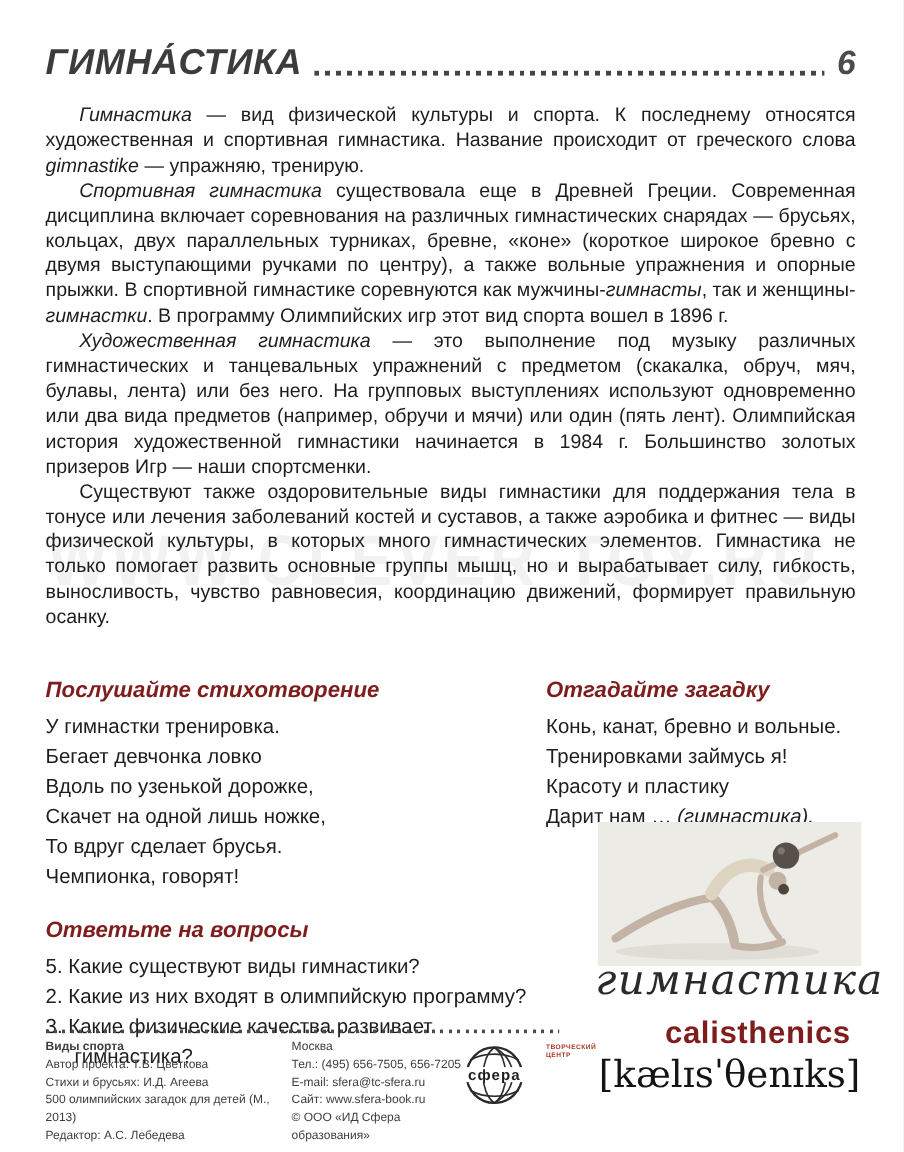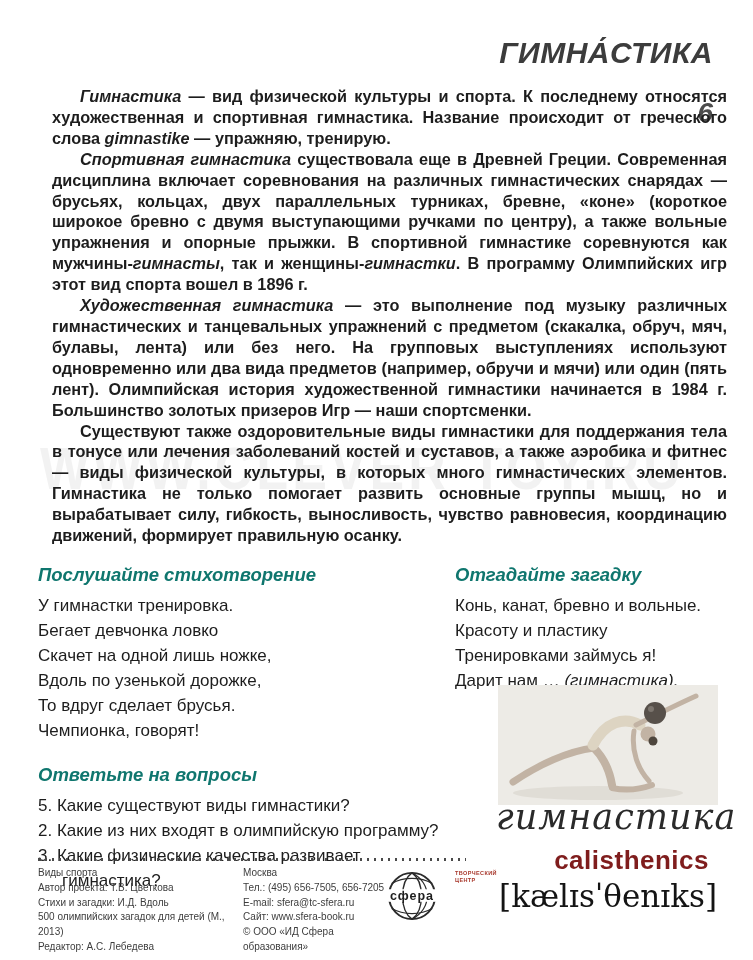--- a/index.html
+++ b/index.html
@@ -8,21 +8,21 @@
     width:753px;height:960px;
     margin:0 auto;
     background:#ffffff;
     font-family:"Liberation Sans",sans-serif;
     color:#1d1d1d;
     overflow:hidden;
   }
   
   .header{
     position:absolute;top:36px;left:38px;right:40px;
-    display:flex;align-items:flex-end;gap:10px;flex-direction:column;
+    display:flex;align-items:flex-end;gap:10px;
   }
   .title{
     margin:0;
     font-size:30px;font-weight:bold;font-style:italic;
     color:#3c3c3c;letter-spacing:.5px;white-space:nowrap;
   }
   .leader{
     flex:1;height:4px;margin-bottom:7px;
     background:repeating-linear-gradient(90deg,#454545 0 4px,transparent 4px 9px);
   }
@@ -33,30 +33,30 @@
   
   .watermark{
     position:absolute;top:438px;left:40px;right:20px;
     font-size:52px;font-weight:bold;letter-spacing:4px;
     color:rgba(130,130,130,0.10);
     transform:scaleY(1.15);
     pointer-events:none;white-space:nowrap;
   }
   
   .article{
-    position:absolute;top:86px;left:52px;width:675px;
-    font-size:16.3px;line-height:20.9px;text-align:justify;font-weight:bold;
+    position:absolute;top:86px;left:38px;width:675px;
+    font-size:16.3px;line-height:20.9px;text-align:justify;
   }
   .article p{margin:0;text-indent:28px;}
   
   .col-left{position:absolute;top:564px;left:38px;width:422px;}
   .col-right{position:absolute;top:564px;left:455px;width:280px;}
   .sec-head{
     margin:0 0 7px 0;
-    font-size:18.5px;font-weight:bold;font-style:italic;color:#0f766e;
+    font-size:18.5px;font-weight:bold;font-style:italic;color:#7f1d1d;
   }
   .line{font-size:17px;line-height:25px;}
   .questions{margin-top:21px;}
   .question{font-size:17px;line-height:25px;padding-left:24px;text-indent:-24px;}
   
   .photo{position:absolute;top:685px;left:498px;width:220px;height:120px;}
   
   .script-word{
     position:absolute;top:797px;left:496px;width:222px;
     font-family:"DejaVu Serif",serif;font-style:italic;
@@ -73,21 +73,21 @@
   
   .footer{
     position:absolute;top:858px;left:38px;width:428px;
     padding-top:8px;
     background:repeating-linear-gradient(90deg,#4a4a4a 0 2.5px,transparent 2.5px 7px) top left/100% 3px no-repeat;
     display:flex;align-items:flex-start;
     font-size:10px;line-height:14.8px;color:#3d3d3d;
   }
   .f-col1{flex:0 0 205px;}
   .f-col2{flex:0 0 143px;}
-  .f-title{font-weight:normal;}
+  .f-title{font-weight:bold;}
   .logo{flex:0 0 80px;display:flex;align-items:flex-start;gap:17px;padding-top:4px;}
   .logo-tagline{color:#a8382c;font-size:5.5px;line-height:6.5px;font-weight:bold;letter-spacing:.4px;}
 </style>
 </head>
 <body>
 
 <div class="page">
 
   <header class="header">
     <h1 class="title">ГИМНА́СТИКА</h1>
@@ -101,38 +101,38 @@
     <p><i>Гимнастика</i><span> — вид физической культуры и спорта. К последнему относятся художественная и спортивная гимнастика. Название происходит от греческого слова </span><i>gimnastike</i><span> — упражняю, тренирую.</span></p>
     <p><i>Спортивная гимнастика</i><span> существовала еще в Древней Греции. Современная дисциплина включает соревнования на различных гимнастических снарядах — брусьях, кольцах, двух параллельных турниках, бревне, «коне» (короткое широкое бревно с двумя выступающими ручками по центру), а также вольные упражнения и опорные прыжки. В спортивной гимнастике соревнуются как мужчины-</span><i>гимнасты</i><span>, так и женщины-</span><i>гимнастки</i><span>. В программу Олимпийских игр этот вид спорта вошел в 1896 г.</span></p>
     <p><i>Художественная гимнастика</i><span> — это выполнение под музыку различных гимнастических и танцевальных упражнений с предметом (скакалка, обруч, мяч, булавы, лента) или без него. На групповых выступлениях используют одновременно или два вида предметов (например, обручи и мячи) или один (пять лент). Олимпийская история художественной гимнастики начинается в 1984 г. Большинство золотых призеров Игр — наши спортсменки.</span></p>
     <p><span>Существуют также оздоровительные виды гимнастики для поддержания тела в тонусе или лечения заболеваний костей и суставов, а также аэробика и фитнес — виды физической культуры, в которых много гимнастических элементов. Гимнастика не только помогает развить основные группы мышц, но и вырабатывает силу, гибкость, выносливость, чувство равновесия, координацию движений, формирует правильную осанку.</span></p>
   </section>
 
   <section class="col-left">
     <h2 class="sec-head">Послушайте стихотворение</h2>
     <div class="line">У гимнастки тренировка.</div>
     <div class="line">Бегает девчонка ловко</div>
+    <div class="line">Вдоль по узенькой дорожке,</div>
     <div class="line">Скачет на одной лишь ножке,</div>
-    <div class="line">Вдоль по узенькой дорожке,</div>
     <div class="line">То вдруг сделает брусья.</div>
     <div class="line">Чемпионка, говорят!</div>
 
     <div class="questions">
       <h2 class="sec-head">Ответьте на вопросы</h2>
       <div class="question">5. Какие существуют виды гимнастики?</div>
       <div class="question">2. Какие из них входят в олимпийскую программу?</div>
       <div class="question">3. Какие физические качества развивает гимнастика?</div>
     </div>
   </section>
 
   <section class="col-right">
     <h2 class="sec-head">Отгадайте загадку</h2>
     <div class="line">Конь, канат, бревно и вольные.</div>
+    <div class="line">Тренировками займусь я!</div>
     <div class="line">Красоту и пластику</div>
-    <div class="line">Тренировками займусь я!</div>
     <div class="line"><span>Дарит нам … </span><i>(гимнастика).</i></div>
   </section>
 
   <svg class="photo" viewBox="0 0 220 120" xmlns="http://www.w3.org/2000/svg">
     <rect x="0" y="0" width="220" height="120" fill="#edebe6"></rect>
     <ellipse cx="100" cy="108" rx="85" ry="7" fill="#e0ddd6"></ellipse>
     <path d="M15,97 C40,80 70,66 96,63" stroke="#c2b3a4" stroke-width="7" stroke-linecap="round" fill="none"></path>
     <path d="M96,63 C108,75 112,88 114,100" stroke="#c2b3a4" stroke-width="8" stroke-linecap="round" fill="none"></path>
     <path d="M114,103 C128,106 143,104 154,100" stroke="#c2b3a4" stroke-width="6" stroke-linecap="round" fill="none"></path>
     <path d="M95,60 C107,37 126,31 142,40" stroke="#ddd4c2" stroke-width="11" stroke-linecap="round" fill="none"></path>
@@ -145,21 +145,21 @@
   </svg>
 
   <div class="script-word">гимнастика</div>
   <div class="english-word">calisthenics</div>
   <div class="phonetic-word">[kælɪsˈθenɪks]</div>
 
   <footer class="footer">
     <div class="f-col1">
       <div class="f-title">Виды спорта</div>
       <div>Автор проекта: Т.В. Цветкова</div>
-      <div>Стихи и загадки: И.Д. Вдоль</div>
+      <div>Стихи и брусьях: И.Д. Агеева</div>
       <div>500 олимпийских загадок для детей (М., 2013)</div>
       <div>Редактор: А.С. Лебедева</div>
     </div>
     <div class="f-col2">
       <div>Москва</div>
       <div>Тел.: (495) 656-7505, 656-7205</div>
       <div>E-mail: sfera@tc-sfera.ru</div>
       <div>Сайт: www.sfera-book.ru</div>
       <div>© ООО «ИД Сфера образования»</div>
     </div>

